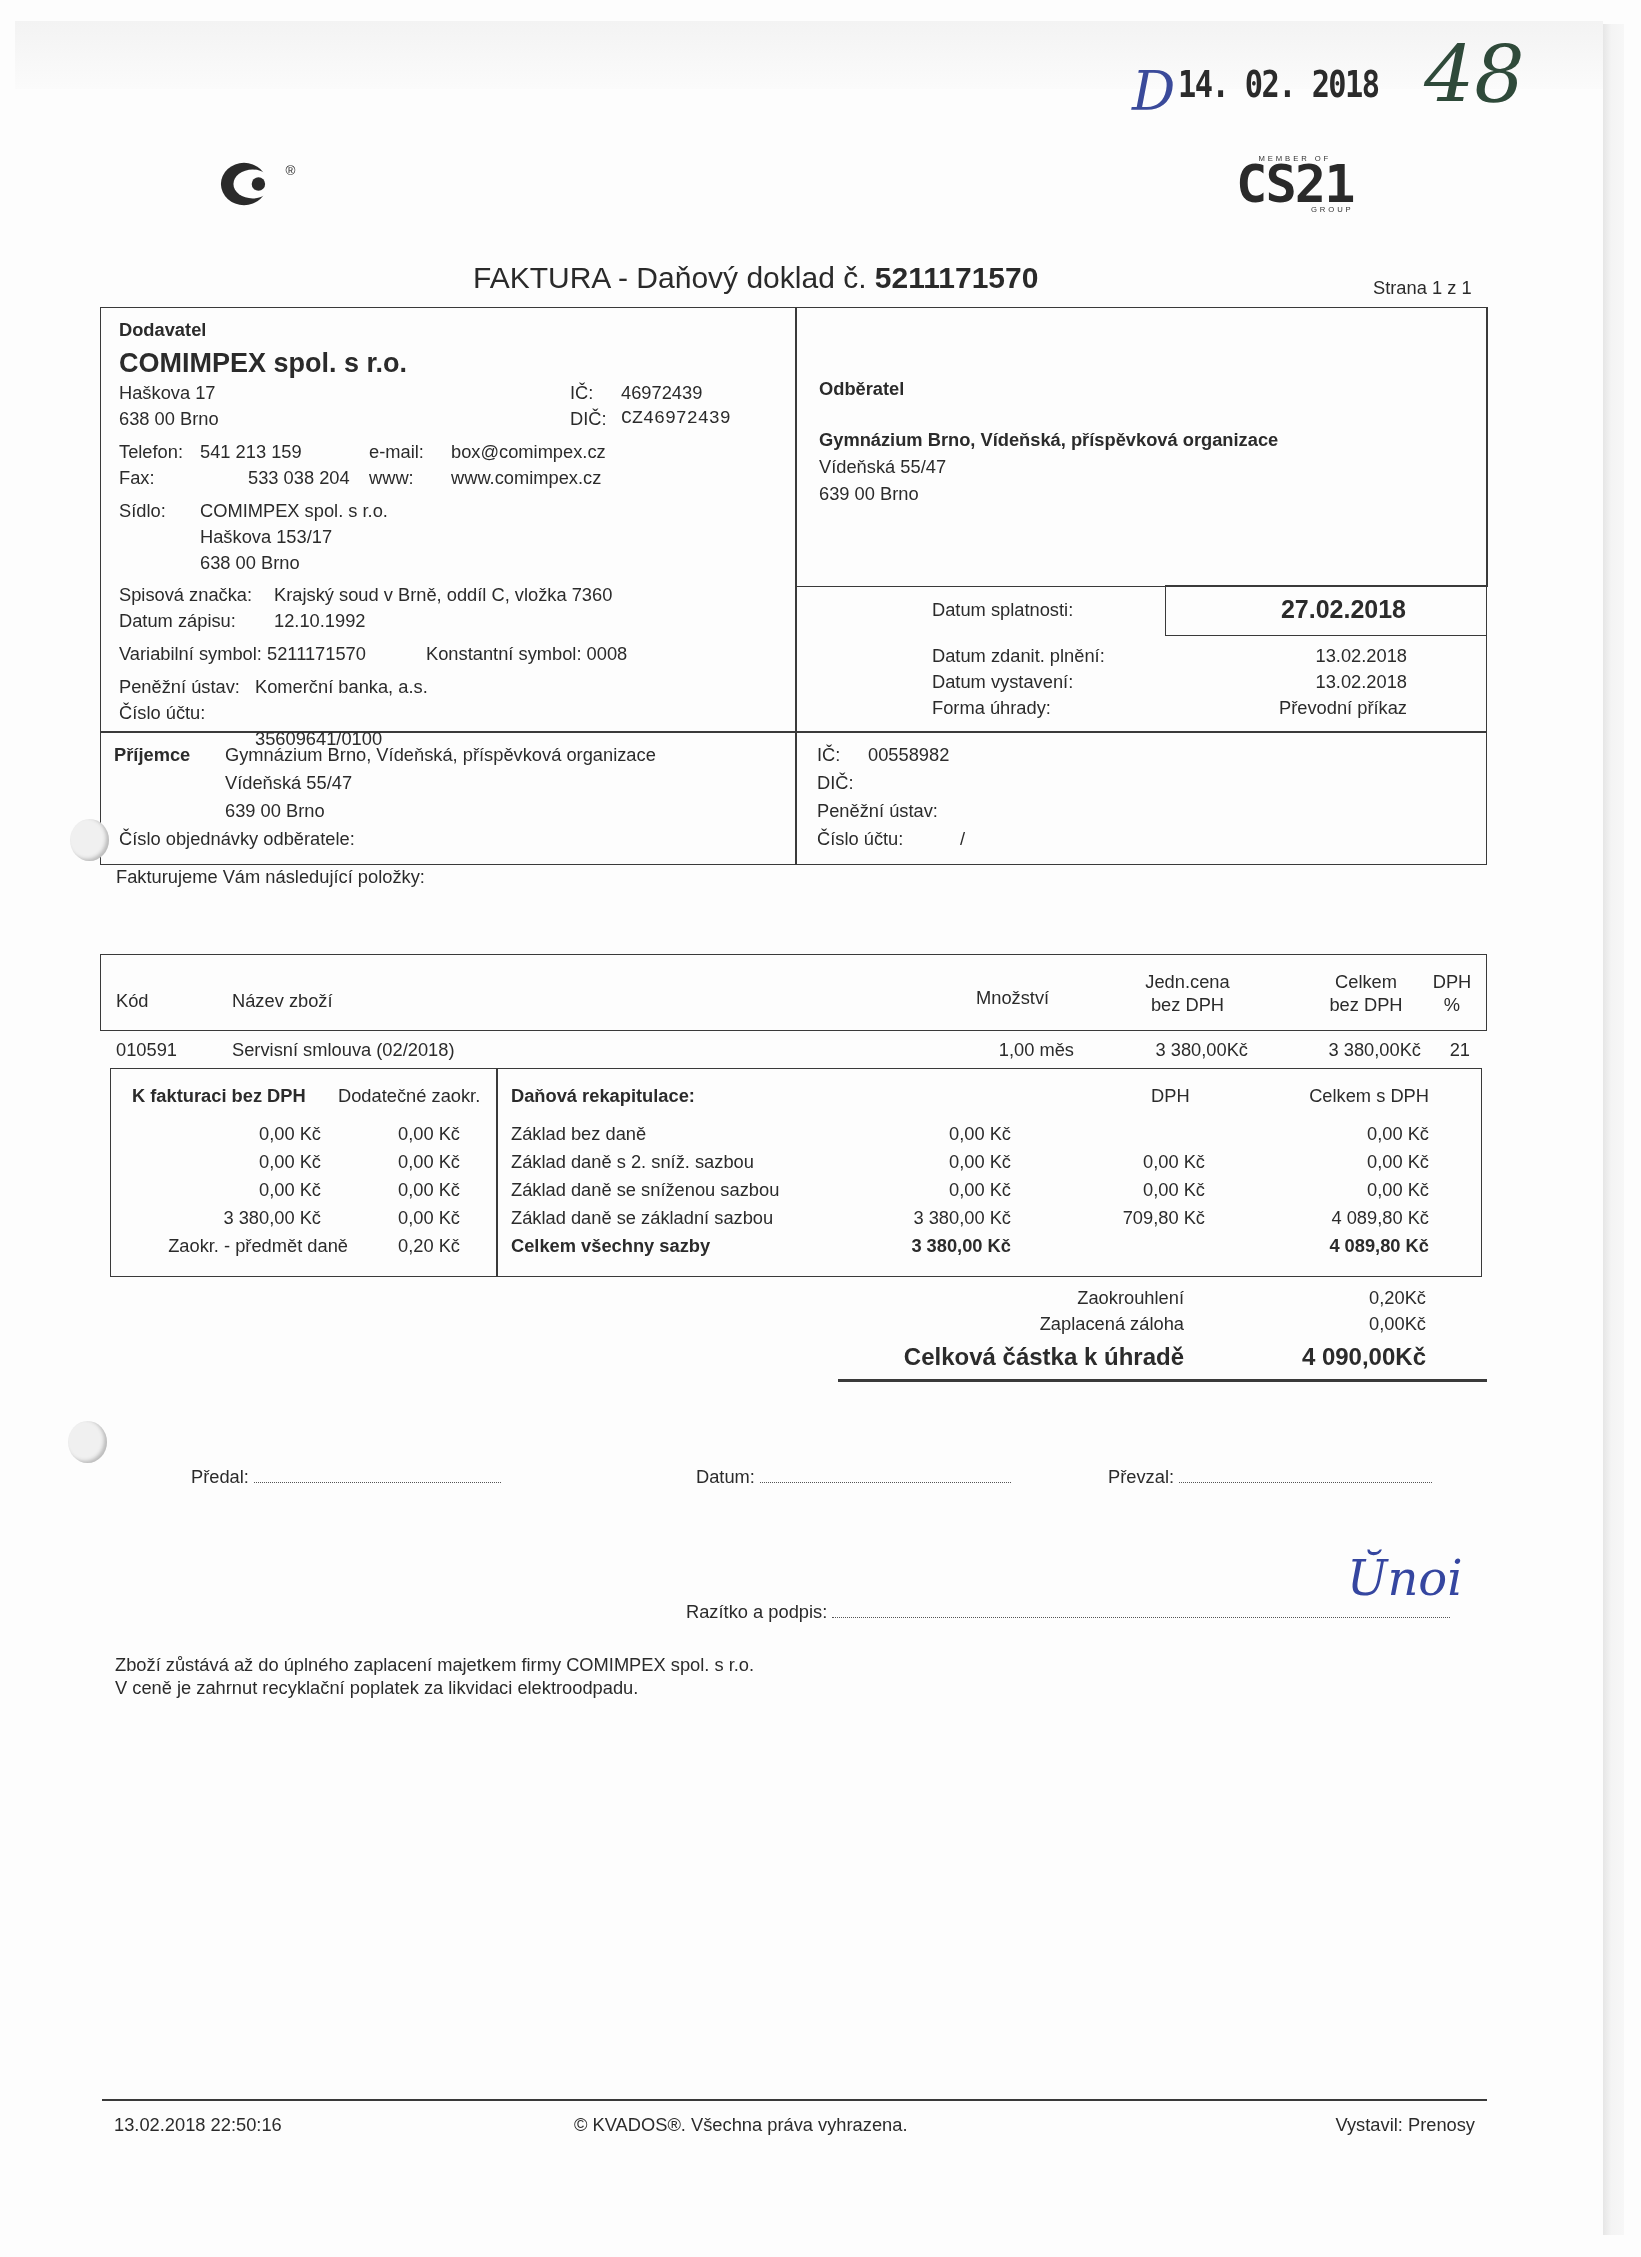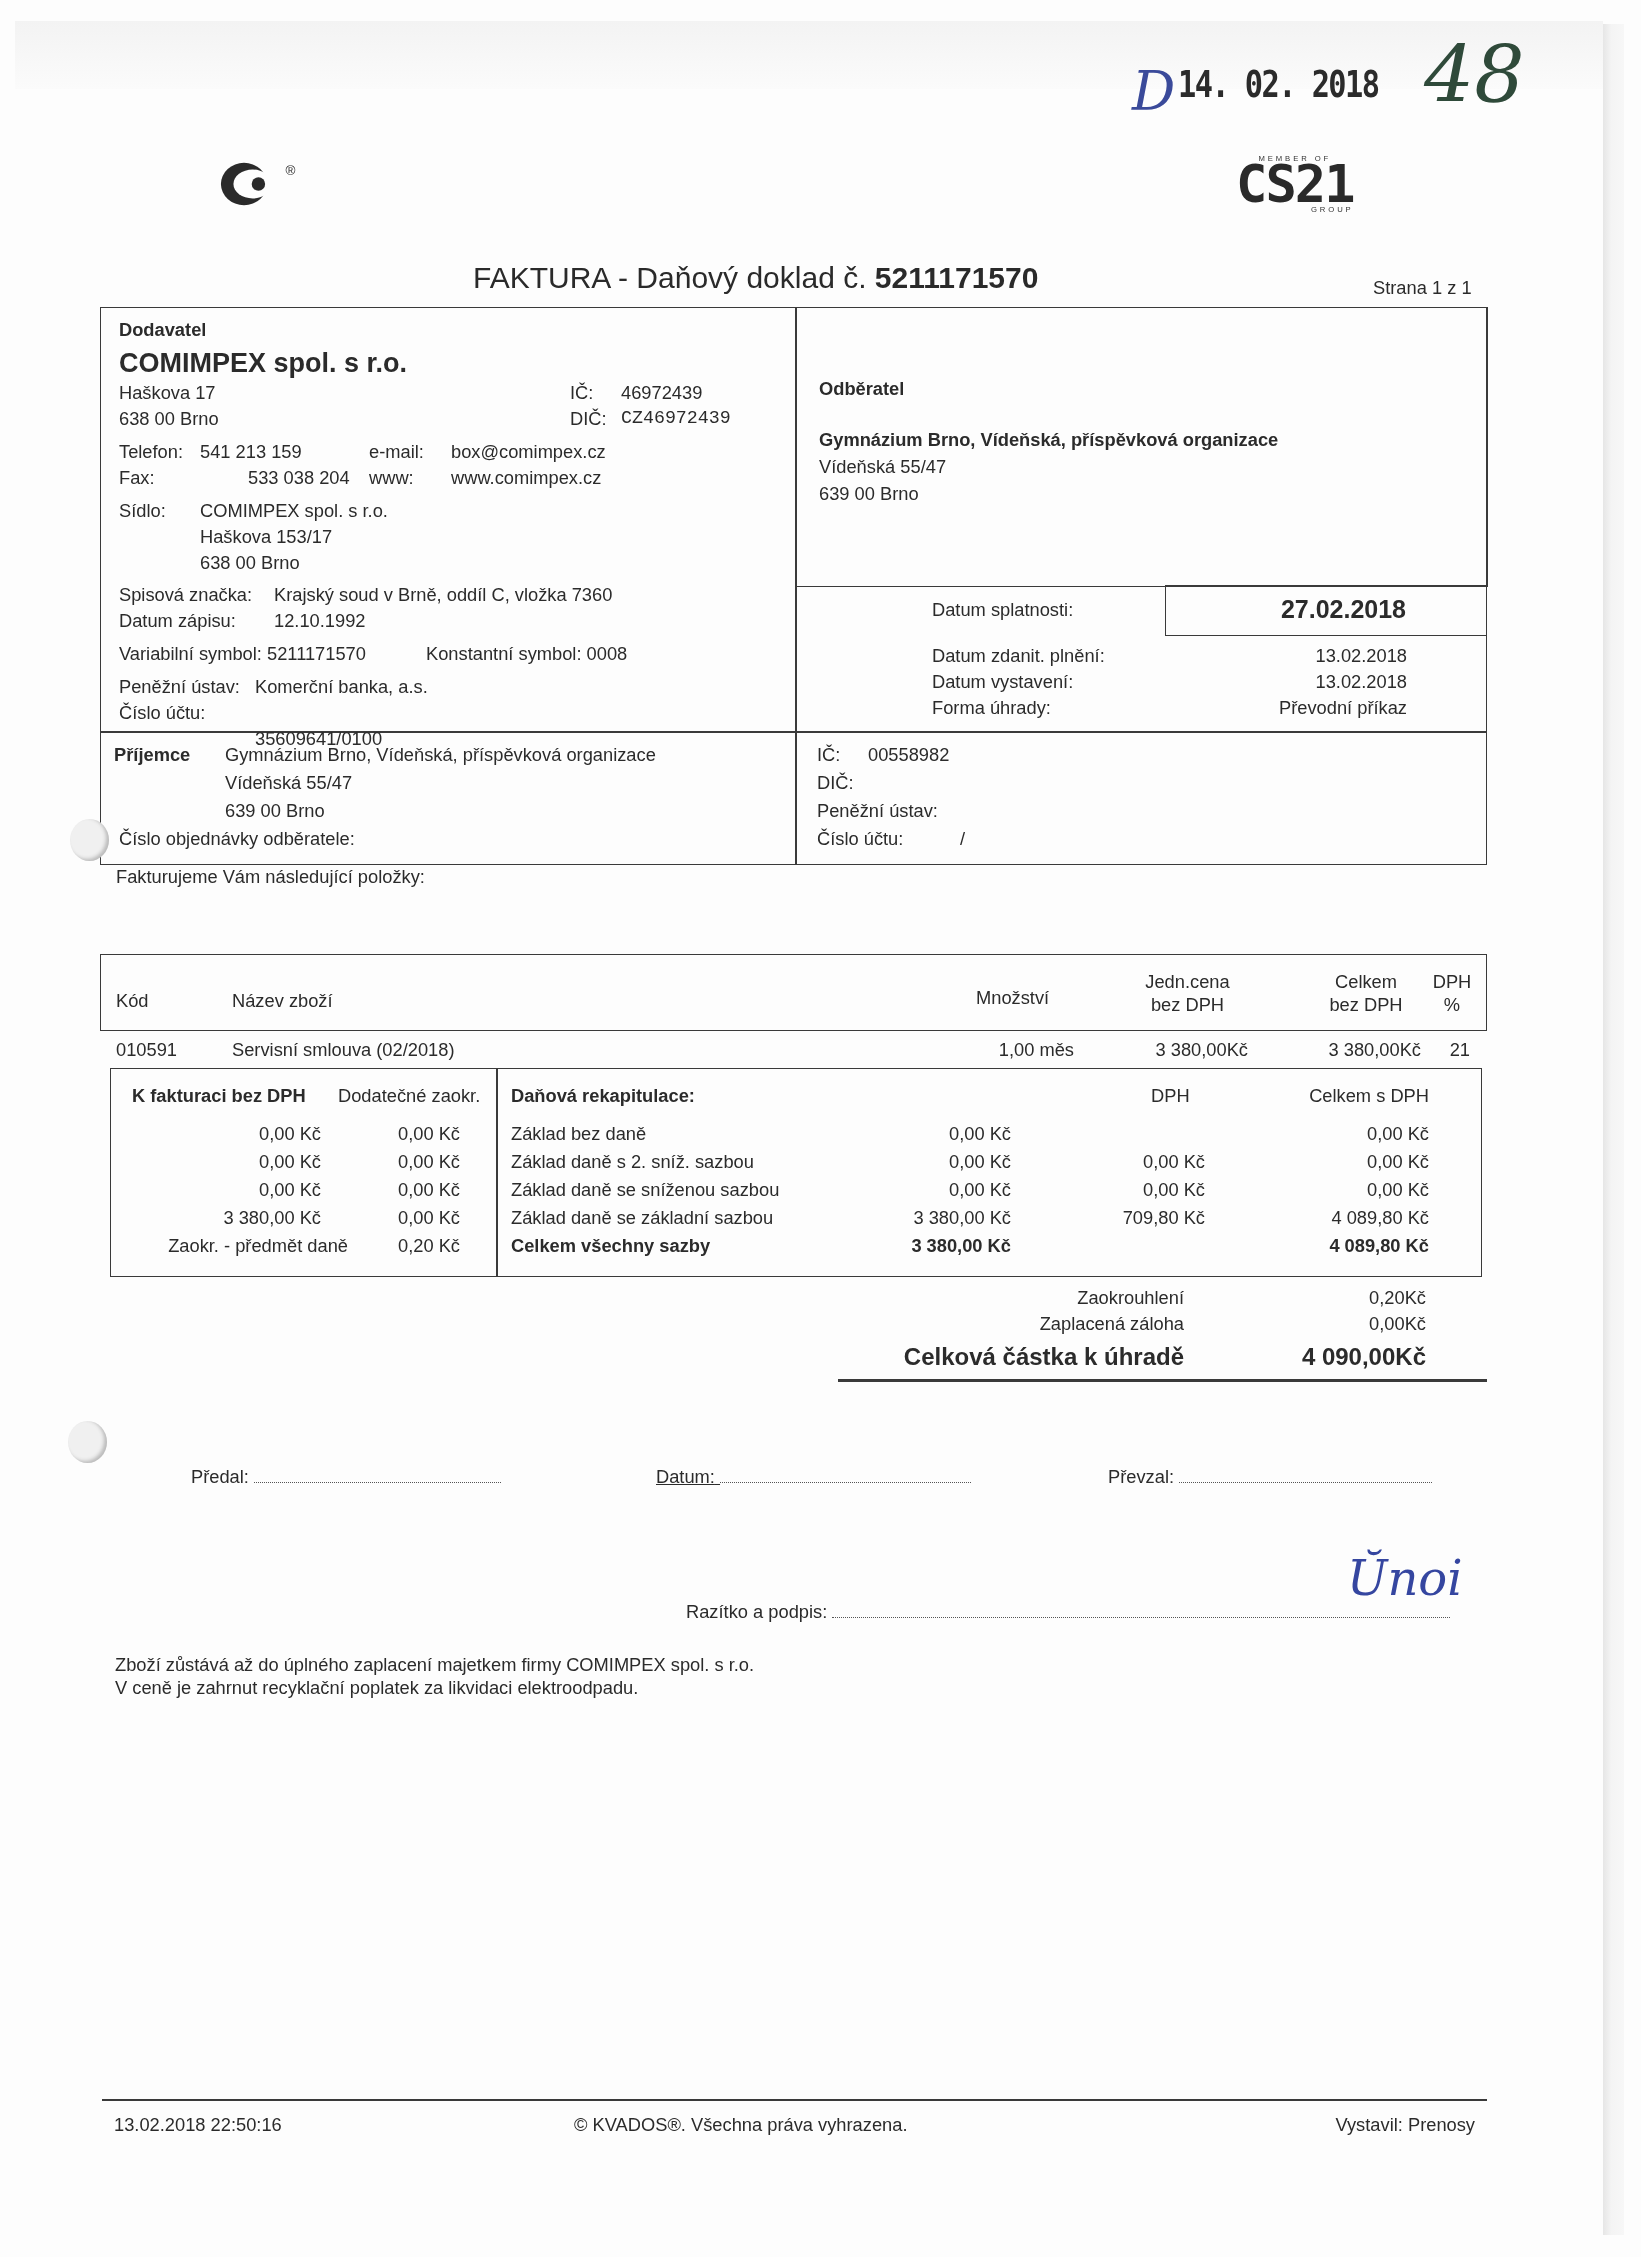--- a/index.html
+++ b/index.html
@@ -225,21 +225,21 @@
 <div class="t r" style="left:869px; width:315px; top:1313px;">Zaplacená záloha</div>
 <div class="t r" style="left:1255px; width:171px; top:1313px;">0,00Kč</div>
 <div class="tb r" style="left:821px; width:363px; top:1343px; font-size:24px;">Celková částka k úhradě</div>
 <div class="tb r" style="left:1207px; width:219px; top:1343px; font-size:24px;">4 090,00Kč</div>
 <div class="hline" style="left:838px; top:1379px; width:649px; height:2.9px;"></div>
 
 <div class="t" style="left:191px; top:1466px;">
   <span>Předal:</span>
   <span class="dots" style="width:247px;"></span>
 </div>
-<div class="t" style="left:656px; top:1466px;text-decoration:underline;">
+<div class="t" style="left:696px; top:1466px;">
   <span>Datum:</span>
   <span class="dots" style="width:251px;"></span>
 </div>
 <div class="t" style="left:1108px; top:1466px;">
   <span>Převzal:</span>
   <span class="dots" style="width:253px;"></span>
 </div>
 <div class="t" style="left:686px; top:1601px;">
   <span>Razítko a podpis:</span>
   <span class="dots" style="width:618px;"></span>

